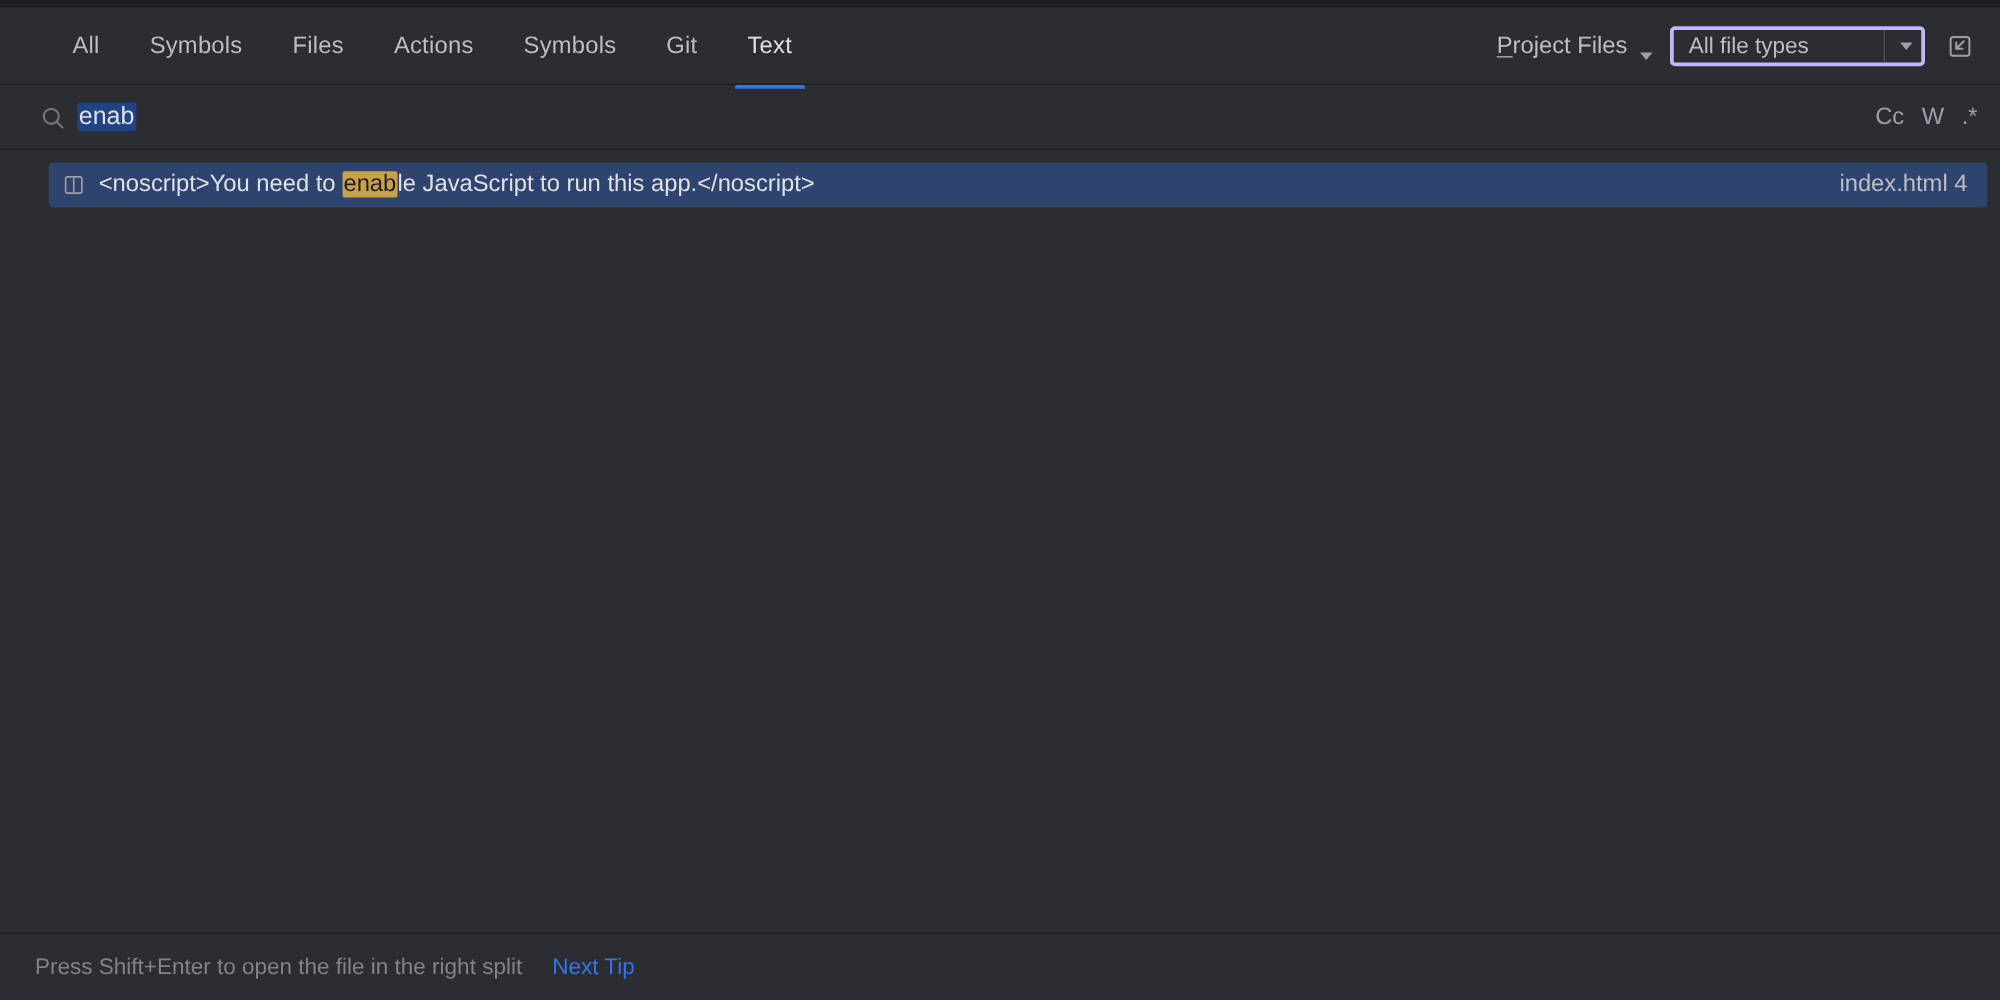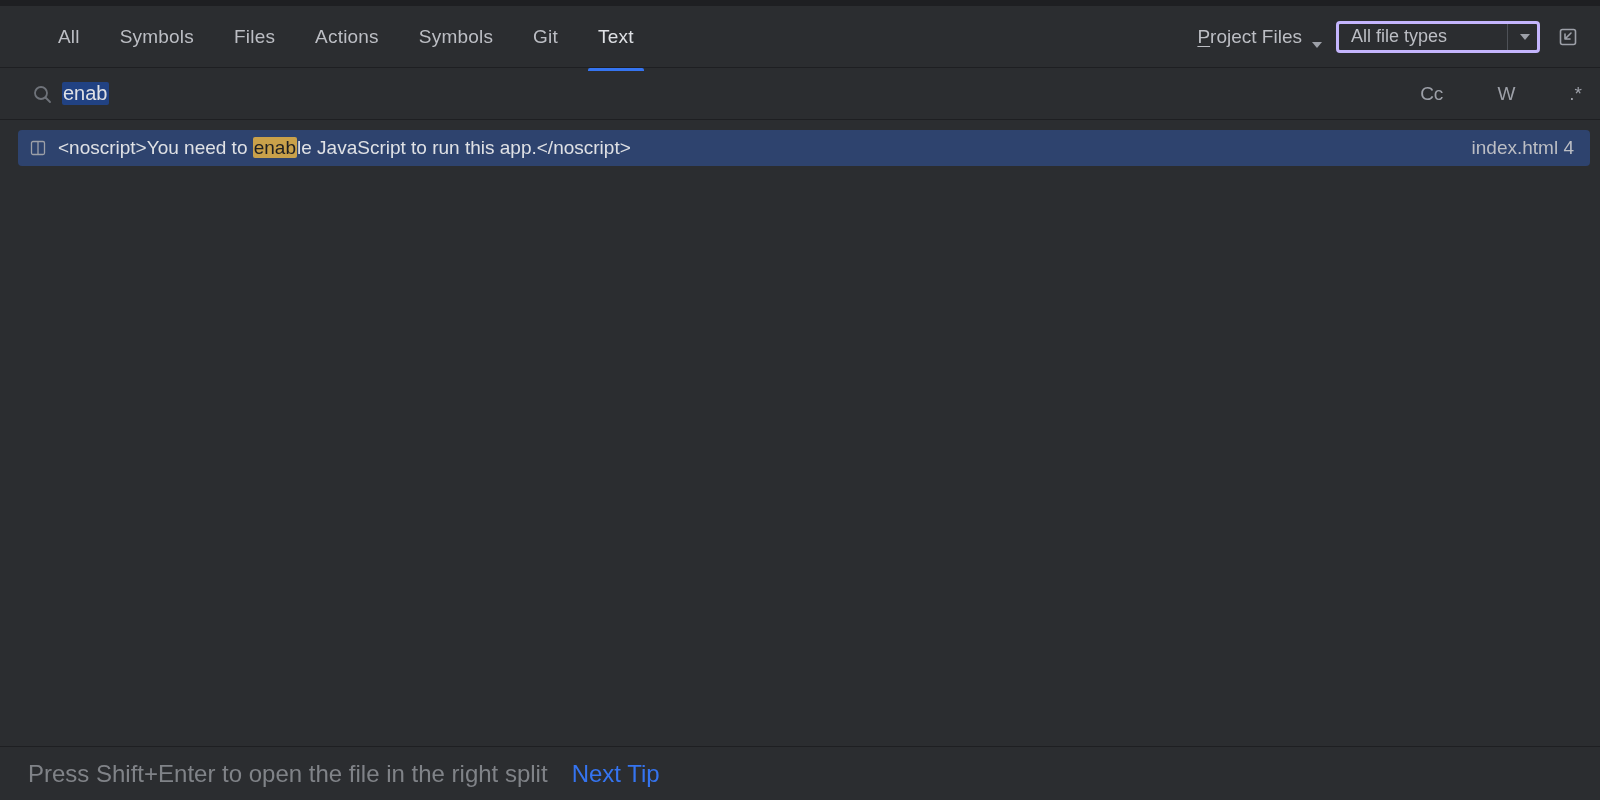--- a/index.html
+++ b/index.html
@@ -100,36 +100,37 @@
   .search-icon { margin-right: 10px; color:#6f737a; display:flex; }
   .search-text {
     font-size: 20px;
     background:#214283;
     color:#dfe1e5;
     padding: 0 1px;
     border-radius:2px;
     font-family: inherit;
   }
   .search-opts { display:flex; gap:14px; font-size:19px; color:#9da0a8; }
-  .opt { cursor:pointer;margin-left:40px; }
+  .opt { cursor:pointer; }
 
   
   .results {
     flex:1; overflow:auto;
     padding: 10px 10px 0 18px;
   }
   .result-row {
     display:flex; align-items:center;
     height:36px;
     background:#2e436e;
     border-radius:4px;
     padding: 0 16px 0 10px;
     color:#dfe1e5;
     font-size:19px;
     cursor:pointer;
+    margin-left:21px;
   }
   .result-row .row-icon {
     width:20px; height:20px; margin-right:10px;
     display:flex; align-items:center; justify-content:center;
     color:#9da0a8;
   }
   .result-row .snippet { white-space:pre; }
   .result-row .hl {
     background:#c9a14a;
     color:#1e1f22;
@@ -138,21 +139,21 @@
   }
   .result-row .loc { color:#bcbec4; font-size:19px; }
 
   
   .bottom-bar {
     height: 54px;
     display:flex; align-items:center;
     padding: 0 28px;
     background:#2b2d30;
     border-top:1px solid #1e1f22;
-    font-size:24px;
+    font-size:18px;
     color:#808388;
   }
   .bottom-bar a { color:#3574f0; text-decoration:none; margin-left:24px; cursor:pointer; }
 
   svg { display:block; }
 </style>
 </head>
 <body>
 
 <div class="window">

